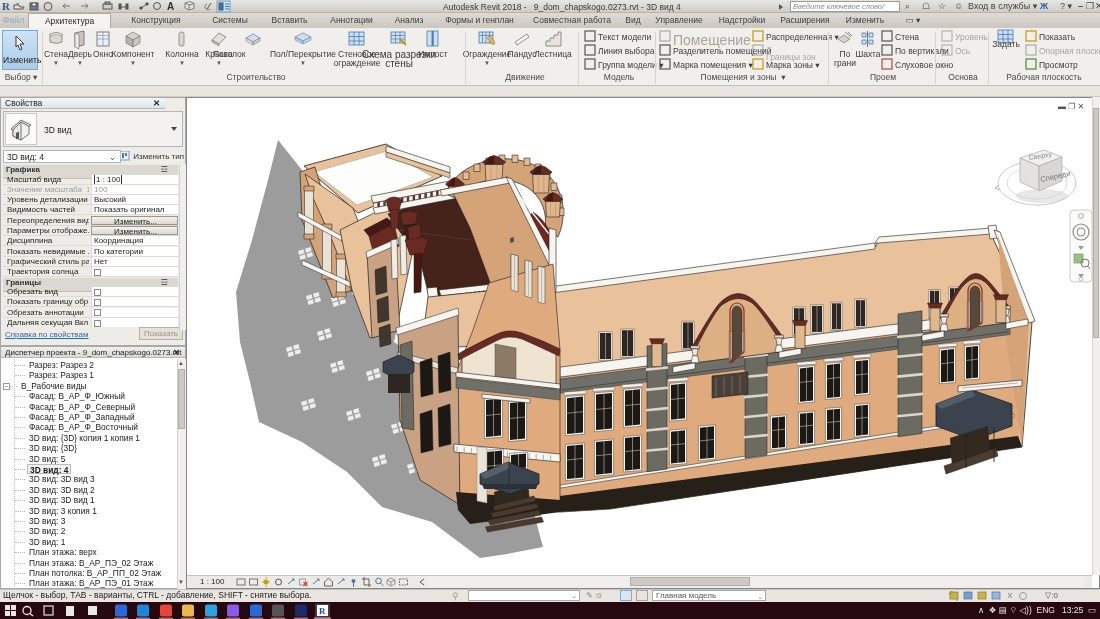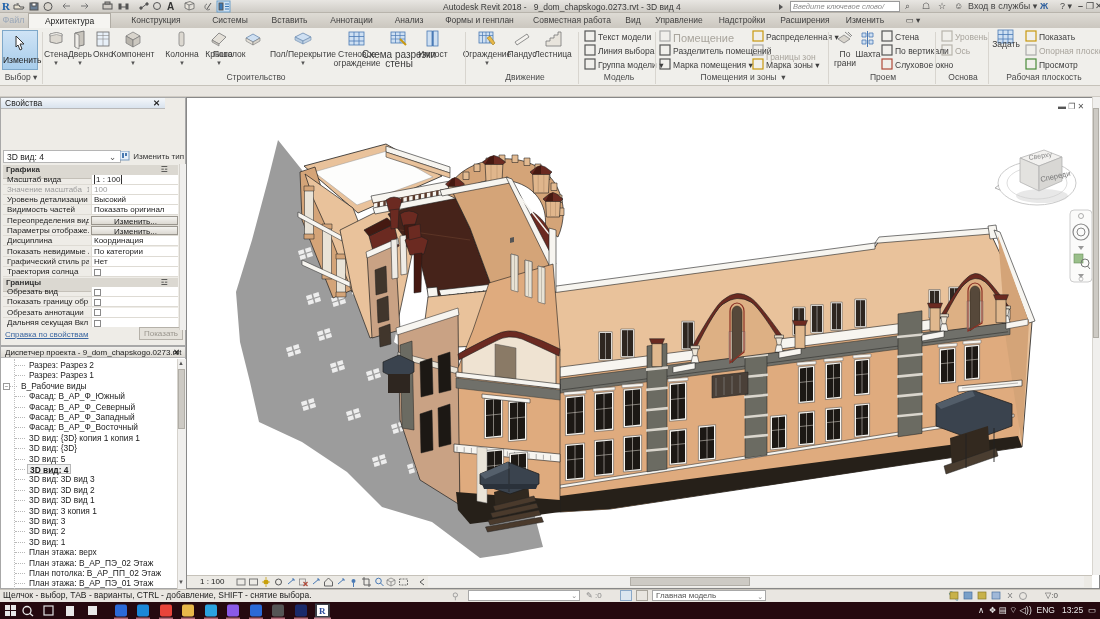--- a/index.html
+++ b/index.html
@@ -276,21 +276,21 @@
   </div>
 <div class="abs" style="left:828px;top:50px;width:80px;text-align:center;font-size:8.5px;color:#3c3c3c;line-height:9px;">
     <div>Шахта</div>
   </div>
 <div class="abs" style="left:966px;top:40px;width:80px;text-align:center;font-size:8.5px;color:#3c3c3c;line-height:9px;">
     <div>Задать</div>
   </div>
 <div class="abs" style="left:598px;top:32px;font-size:8.5px;color:#3c3c3c;white-space:nowrap;">Текст модели</div>
 <div class="abs" style="left:598px;top:46px;font-size:8.5px;color:#3c3c3c;white-space:nowrap;">Линия  выбора</div>
 <div class="abs" style="left:598px;top:60px;font-size:8.5px;color:#3c3c3c;white-space:nowrap;">Группа модели ▾</div>
-<div class="abs" style="left:673px;top:32px;font-size:11px;color:#a8a49c;white-space:nowrap;">Помещение</div>
+<div class="abs" style="left:673px;top:32px;font-size:14px;color:#a8a49c;white-space:nowrap;">Помещение</div>
 <div class="abs" style="left:673px;top:46px;font-size:8.5px;color:#3c3c3c;white-space:nowrap;">Разделитель помещений</div>
 <div class="abs" style="left:673px;top:60px;font-size:8.5px;color:#3c3c3c;white-space:nowrap;">Марка помещения ▾</div>
 <div class="abs" style="left:766px;top:32px;font-size:8.5px;color:#3c3c3c;white-space:nowrap;">Распределенная ▾</div>
 <div class="abs" style="left:766px;top:52px;font-size:8.5px;color:#a8a49c;white-space:nowrap;">Границы  зон</div>
 <div class="abs" style="left:766px;top:60px;font-size:8.5px;color:#3c3c3c;white-space:nowrap;">Марка  зоны ▾</div>
 <div class="abs" style="left:895px;top:32px;font-size:8.5px;color:#3c3c3c;white-space:nowrap;">Стена</div>
 <div class="abs" style="left:895px;top:46px;font-size:8.5px;color:#3c3c3c;white-space:nowrap;">По вертикали</div>
 <div class="abs" style="left:895px;top:60px;font-size:8.5px;color:#3c3c3c;white-space:nowrap;">Слуховое окно</div>
 <div class="abs" style="left:955px;top:32px;font-size:8.5px;color:#a8a49c;white-space:nowrap;">Уровень</div>
 <div class="abs" style="left:955px;top:46px;font-size:8.5px;color:#a8a49c;white-space:nowrap;">Ось</div>
@@ -312,20 +312,32 @@
 <div class="plabel" style="left:583px;width:72px;">Модель</div>
 <div class="plabel" style="left:658px;width:170px;">Помещения и зоны&nbsp; ▾</div>
 <div class="plabel" style="left:831px;width:104px;">Проем</div>
 <div class="plabel" style="left:938px;width:50px;">Основа</div>
 <div class="plabel" style="left:990px;width:108px;">Рабочая плоскость</div>
 
 <div id="optstrip" class="abs"></div>
 
 <div id="props" class="abs">
 <div id="props-hdr" class="abs">Свойства <span style="position:absolute;right:5px;top:0;font-weight:bold;">✕</span></div>
+<div id="typesel" class="abs">
+      <div class="icbox"><svg width="30" height="30">
+          <g stroke="#666" stroke-width="0.9">
+            <path d="M7 14 L15 7 L23 11 L23 20 L15 26 L7 22 Z" fill="#f2f0ea"></path>
+            <path d="M5 15 L15 6 L25 11 L23 12.5 L15 8 L7 16 Z" fill="#e0ddd5"></path>
+            <path d="M7 16 L15 8 L15 26 L7 22 Z" fill="#eae7e0"></path>
+            <path d="M10 19 L13 17.5 L13 24 L10 25.5 Z" fill="#555" stroke="none"></path>
+          </g>
+        </svg></div>
+<div style="position:absolute;left:40px;top:13px;font-size:8.5px;color:#222;">3D вид</div>
+<div style="position:absolute;right:5px;top:15px;width:0;height:0;border-top:4px solid #444;border-left:3.5px solid transparent;border-right:3.5px solid transparent;"></div>
+</div>
 <div id="typerow" class="abs">3D вид: 4 <span style="position:absolute;right:4px;top:0;color:#555;">⌄</span></div>
 <div id="modtype" class="abs"><svg width="11" height="10" style="vertical-align:-2px">
         <rect x="0" y="0" width="9" height="9" fill="#e8f0f8" stroke="#7a9cc0"></rect>
         <rect x="2" y="2" width="2" height="5" fill="#4a7ab0"></rect>
         <rect x="5" y="2" width="2" height="3" fill="#4a7ab0"></rect>
       </svg> Изменить тип</div>
 <div id="prop-table" class="abs" style="left:0;top:67px;width:179px;height:162px;overflow:hidden;background:#eeece7;">
       <div class="sechdr" style="top:0px;">Графика<span style="position:absolute;right:10px;font-weight:normal;">☲</span></div>
       <div class="prow" style="top:9.5px;">
         <span class="lab" style="">Масштаб вида</span>

